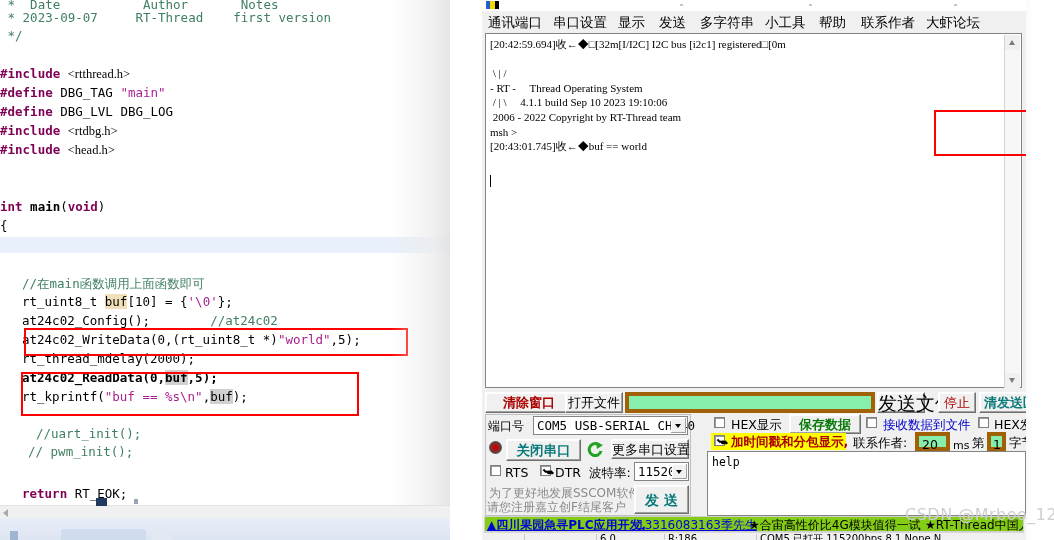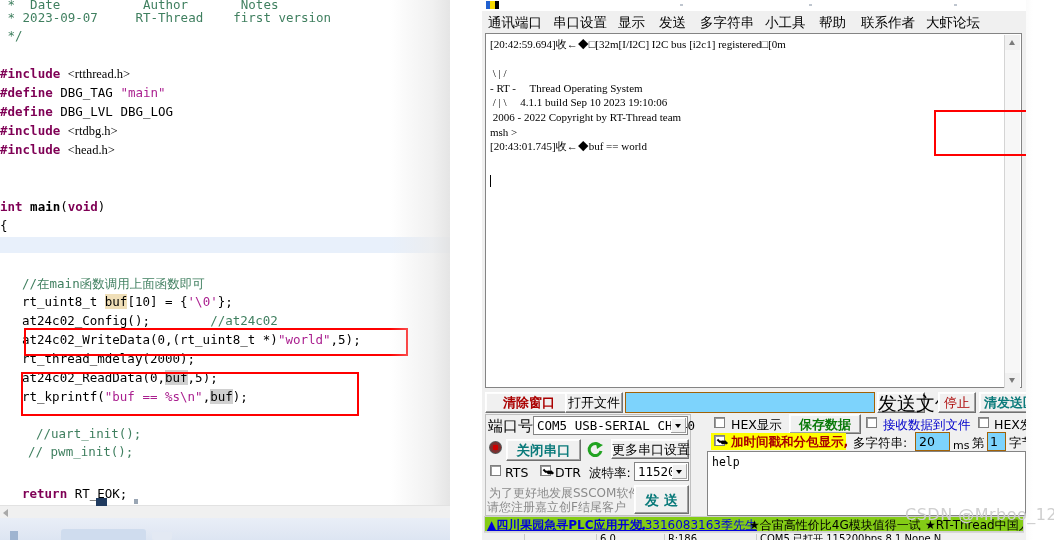--- a/index.html
+++ b/index.html
@@ -146,22 +146,22 @@
     position:absolute;left:3px;top:392px;width:537px;height:21px;
   }
   .btn3d{
     position:absolute;background:#f0f0f0;
     border:1px solid #ffffff;border-right-color:#707070;border-bottom-color:#707070;
     box-shadow:inset -1px -1px 0 #a0a0a0, inset 1px 1px 0 #fdfdfd;
     box-sizing:border-box;text-align:center;cursor:default;white-space:nowrap;
     font-family:"DejaVu Sans","Liberation Sans",sans-serif;
   }
   .flat-in{
-    position:absolute;background:#7dd3fc;
-    border:1px solid #a16207;box-sizing:border-box;
+    position:absolute;background:#86efac;
+    border:4px solid #a16207;box-sizing:border-box;
   }
   
   #setbox{
     position:absolute;left:3px;top:414px;width:206px;height:102px;
     background:#f0f0f0;border:1px solid #c0c0c0;box-sizing:border-box;
   }
   .lbl{
     position:absolute;font-size:12.5px;color:#000;white-space:nowrap;
     font-family:"DejaVu Sans","Liberation Sans",sans-serif;line-height:14px;
   }
@@ -237,21 +237,21 @@
       <div class="ln code" style="top: 198px; left: 0px;"><span class="c-kw">int</span><span class="c-plain"> </span><span class="c-fnname">main</span><span class="c-plain">(</span><span class="c-kw">void</span><span class="c-plain">)</span></div>
       <div class="ln code" style="top: 217px; left: 0px;"><span class="c-plain">{</span></div>
     </div>
 
   <div id="code-bot">
       <div class="ln code" style="top: 275px; left: 22px;"><span class="c-comment">//在main函数调用上面函数即可</span></div>
       <div class="ln code" style="top: 293px; left: 22px;"><span class="c-plain">rt_uint8_t </span><span class="c-plain hl-occ">buf</span><span class="c-plain">[10] = {</span><span class="c-str">'\0'</span><span class="c-plain">};</span></div>
       <div class="ln code" style="top: 312px; left: 22px;"><span class="c-plain">at24c02_Config();        </span><span class="c-comment">//at24c02</span></div>
       <div class="ln code" style="top: 331px; left: 22px;"><span class="c-plain">at24c02_WriteData(0,(rt_uint8_t *)</span><span class="c-str">"world"</span><span class="c-plain">,5);</span></div>
       <div class="ln code" style="top: 350px; left: 22px;"><span class="c-plain">rt_thread_mdelay(2000);</span></div>
-      <div class="ln code" style="top: 369px; left: 22px;"><span class="c-plain">at24c02_ReadData(0,</span><span class="c-plain hl-sel">buf</span><span class="c-plain">,5);</span></div>
+      <div class="ln code" style="top: 369px; left: 22px; font-weight: bold;"><span class="c-plain">at24c02_ReadData(0,</span><span class="c-plain hl-sel">buf</span><span class="c-plain">,5);</span></div>
       <div class="ln code" style="top: 388px; left: 22px;"><span class="c-plain">rt_kprintf(</span><span class="c-str">"buf == %s\n"</span><span class="c-plain">,</span><span class="c-plain hl-sel">buf</span><span class="c-plain">);</span></div>
       <div class="ln code" style="top: 425px; left: 36px;"><span class="c-comment">//uart_init();</span></div>
       <div class="ln code" style="top: 443px; left: 28px;"><span class="c-comment">// pwm_init();</span></div>
       <div class="ln code" style="top: 485px; left: 22px;"><span class="c-kw">return</span><span class="c-plain"> RT_EOK;</span></div>
     </div>
 
   <div class="redbox" style="left:24px;top:328px;width:384px;height:28px;"></div>
   <div class="redbox" style="left:21px;top:372px;width:338px;height:44px;"></div>
 
   <div id="ed-topicon"></div>
@@ -328,21 +328,21 @@
     </div>
     <div class="btn3d" style="left:453px;top:0px;width:38px;height:21px;line-height:20px;font-size:13px;color:#aa0000;">
       <span>停止</span>
     </div>
     <div class="btn3d" style="left:494px;top:0px;width:62px;height:21px;line-height:20px;font-size:13px;font-weight:bold;color:#0a7a7a;">
       <span>清发送区</span>
     </div>
   </div>
 
   <div id="setbox">
-    <span class="lbl" style="left:2px;top:4px;font-size:15px;">端口号</span>
+    <span class="lbl" style="left:2px;top:4px;font-size:12px;">端口号</span>
     <div class="combo" style="left:47px;top:1px;width:155px;height:19px;">
       <span class="val">COM5 USB-SERIAL CH340</span>
       <div class="arrowbox"></div>
     </div>
 
     <div style="position:absolute;left:3px;top:26px;width:13px;height:13px;border-radius:50%;background:radial-gradient(circle at 50% 50%,#cc0000 0 32%,#7a3030 33% 58%,#555 59% 100%);"></div>
     <div class="btn3d" style="left:20px;top:24px;width:75px;height:22px;line-height:21px;font-size:13.5px;font-weight:bold;color:#0a7a7a;">
       <span>关闭串口</span>
     </div>
     <div style="position:absolute;left:100px;top:25px;width:18px;height:20px;">
@@ -379,21 +379,21 @@
       <span>保存数据</span>
     </div>
     <div class="cbx" style="left:159px;top:3px;"></div>
     <span class="lbl" style="left:176px;top:4px;font-size:12.5px;color:#0000cc;">接收数据到文件</span>
     <div class="cbx" style="left:271px;top:3px;"></div>
     <span class="lbl" style="left:287px;top:4px;font-size:12.5px;">HEX发送</span>
 
     <div style="position:absolute;left:4px;top:19px;width:135px;height:17px;background:#ffff00;"></div>
     <div class="cbx on" style="left:7px;top:21px;"></div>
     <span class="lbl" style="left:24px;top:21px;font-size:12.5px;color:#aa0000;font-weight:bold;">加时间戳和分包显示,</span>
-    <span class="lbl" style="left:146px;top:22px;font-size:12.5px;">多字符串:</span>
+    <span class="lbl" style="left:146px;top:22px;font-size:12.5px;">联系作者:</span>
     <div class="flat-in" style="left:208px;top:18px;width:35px;height:19px;">
       <span class="lbl" style="left:3px;top:2px;font-size:12.5px;">20</span>
     </div>
     <span class="lbl" style="left:246px;top:25px;font-size:11px;">ms</span>
     <span class="lbl" style="left:265px;top:22px;font-size:12.5px;">第</span>
     <div class="flat-in" style="left:280px;top:18px;width:19px;height:19px;">
       <span class="lbl" style="left:2px;top:2px;font-size:12.5px;">1</span>
     </div>
     <span class="lbl" style="left:302px;top:22px;font-size:12.5px;">字节</span>
 

